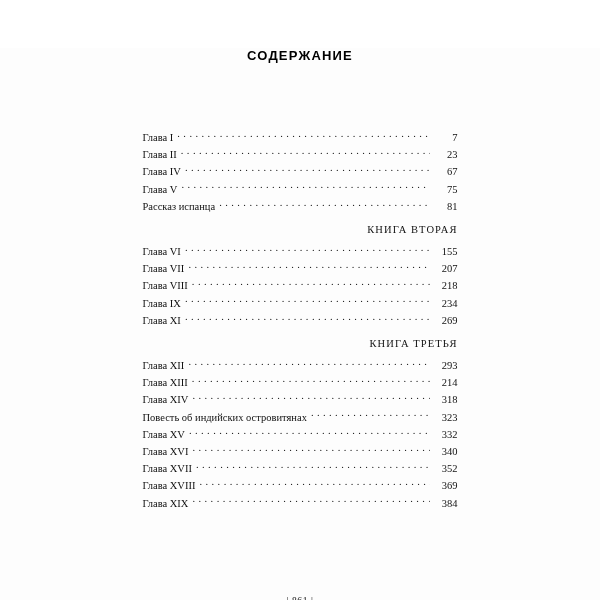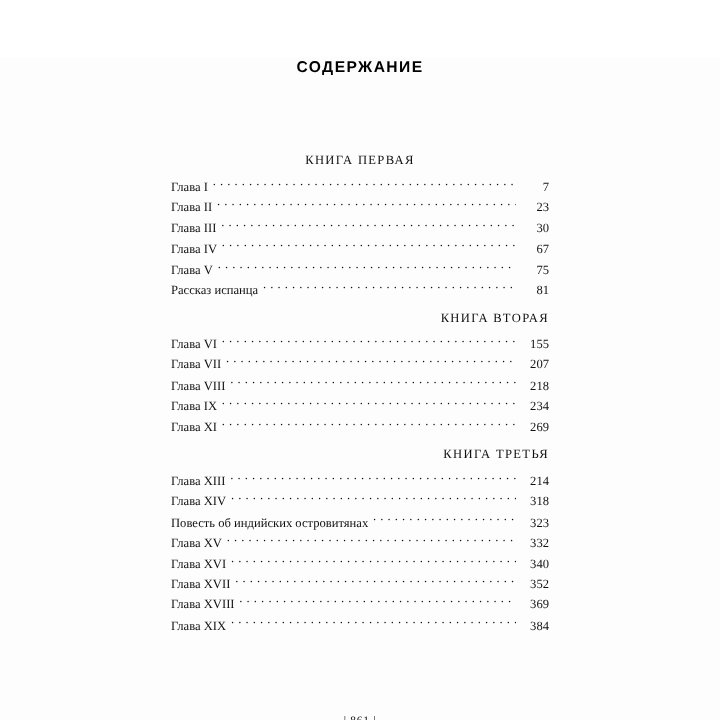--- a/index.html
+++ b/index.html
@@ -96,35 +96,29 @@
 </head>
 <body>
 
 <div class="page">
 
   <div class="page-title">СОДЕРЖАНИЕ</div>
 
   <div class="toc">
 
     <div class="section">
-      <div class="section-head">КНИГА ПЕРВАЯ</div>
       <div class="entry">
         <span class="label">Глава I</span>
         <span class="leader"></span>
         <span class="page-num">7</span>
       </div>
       <div class="entry">
         <span class="label">Глава II</span>
         <span class="leader"></span>
         <span class="page-num">23</span>
-      </div>
-      <div class="entry">
-        <span class="label">Глава III</span>
-        <span class="leader"></span>
-        <span class="page-num">30</span>
       </div>
       <div class="entry">
         <span class="label">Глава IV</span>
         <span class="leader"></span>
         <span class="page-num">67</span>
       </div>
       <div class="entry">
         <span class="label">Глава V</span>
         <span class="leader"></span>
         <span class="page-num">75</span>
@@ -161,20 +155,25 @@
       <div class="entry">
         <span class="label">Глава XI</span>
         <span class="leader"></span>
         <span class="page-num">269</span>
       </div>
     </div>
 
     <div class="section">
       <div class="section-head spaced">КНИГА ТРЕТЬЯ</div>
       <div class="entry">
+        <span class="label">Глава XII</span>
+        <span class="leader"></span>
+        <span class="page-num">293</span>
+      </div>
+      <div class="entry">
         <span class="label">Глава XIII</span>
         <span class="leader"></span>
         <span class="page-num">214</span>
       </div>
       <div class="entry">
         <span class="label">Глава XIV</span>
         <span class="leader"></span>
         <span class="page-num">318</span>
       </div>
       <div class="entry">

